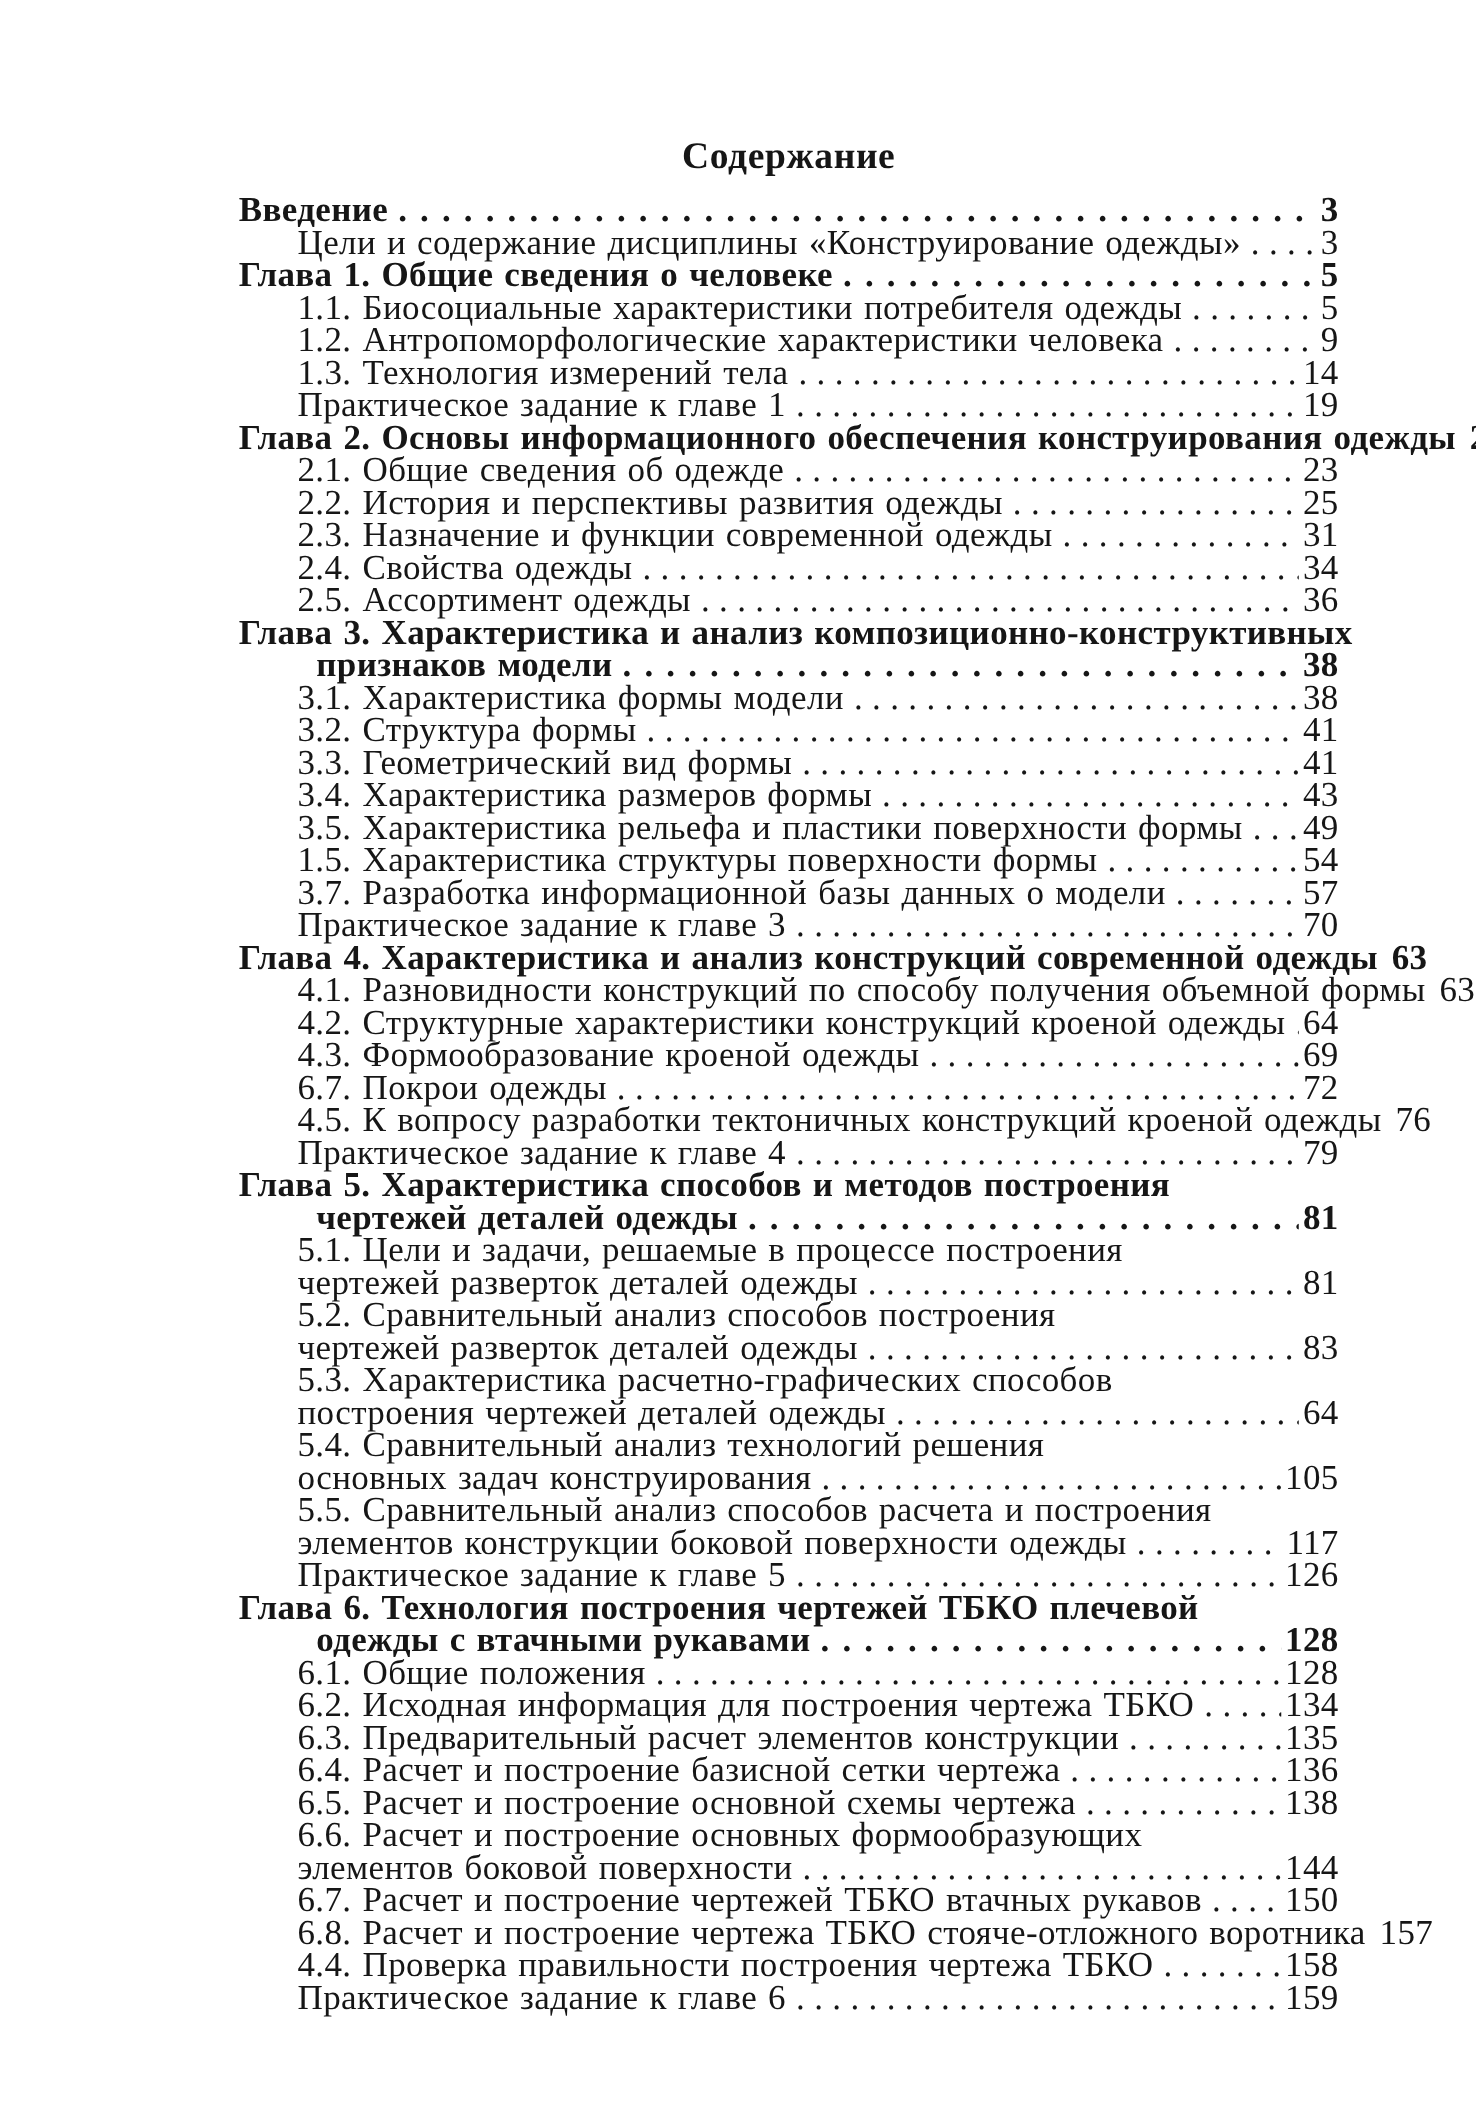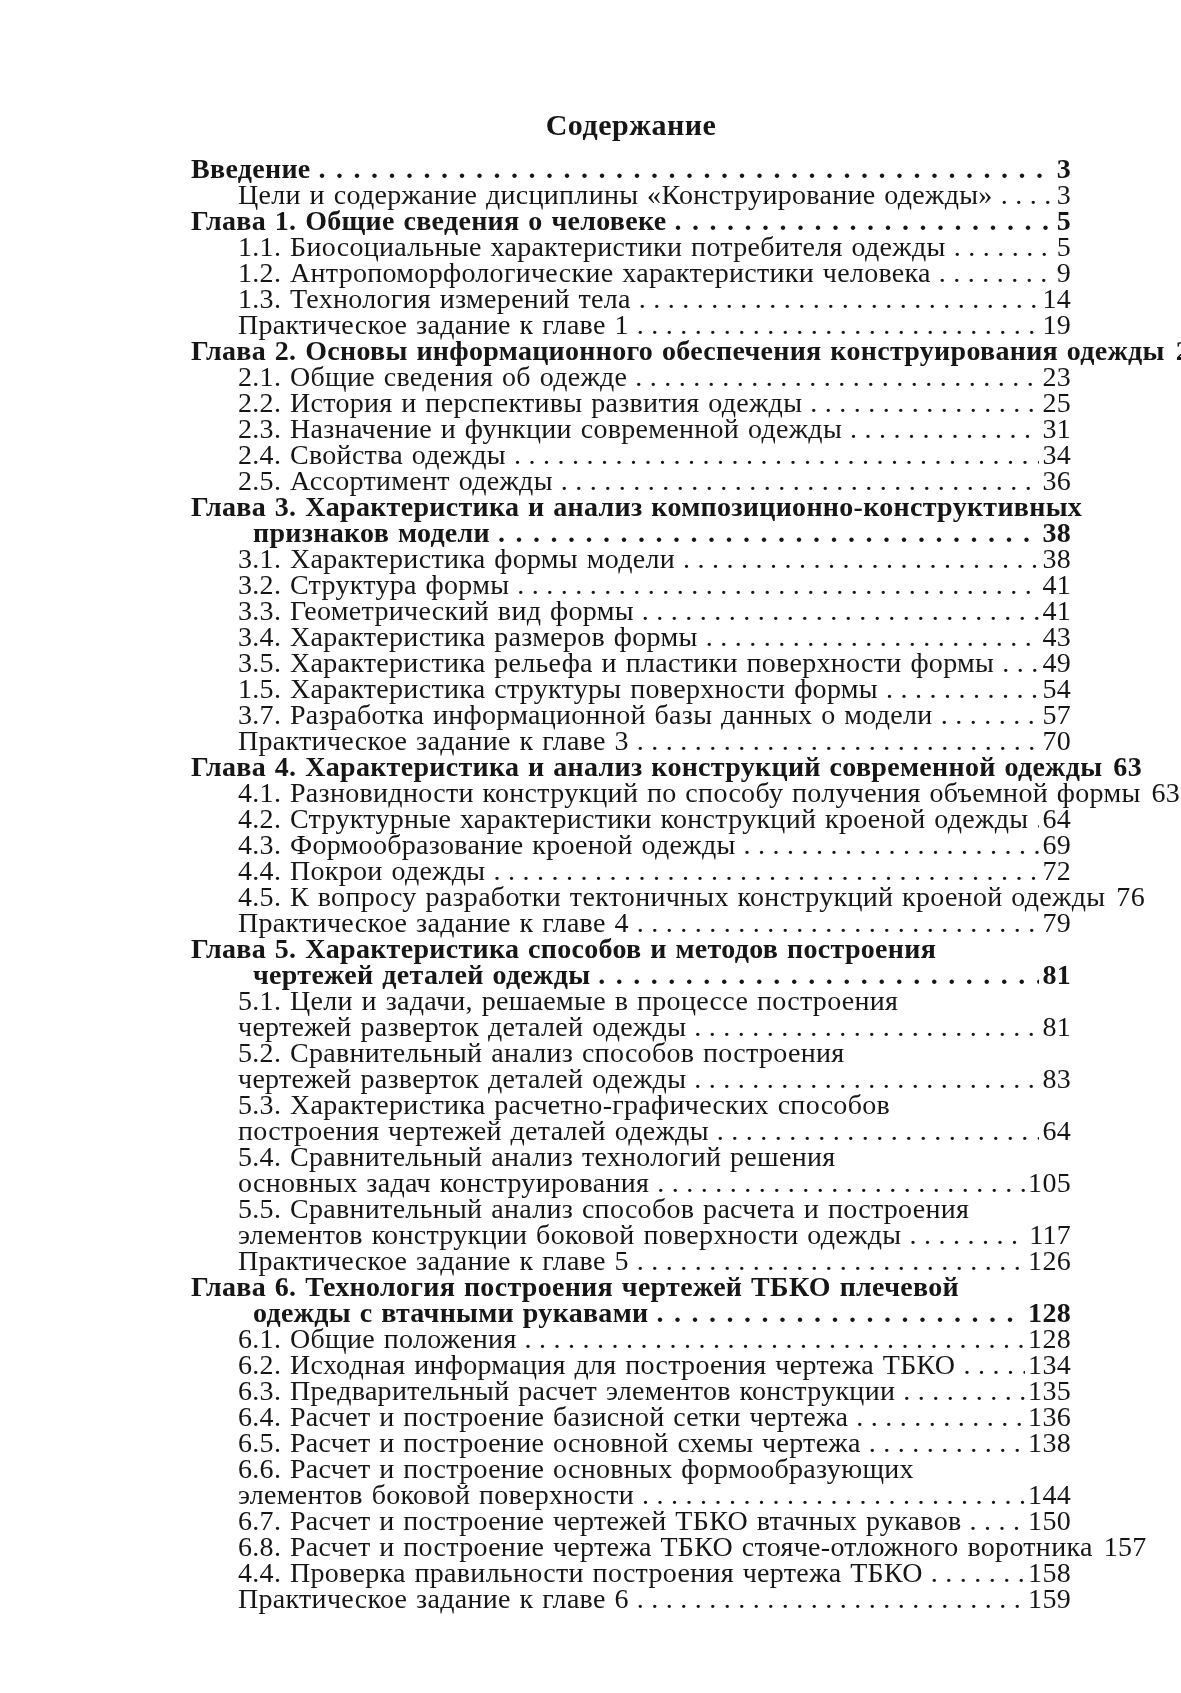--- a/index.html
+++ b/index.html
@@ -256,21 +256,21 @@
       </div>
       <div class="entry section">
         <div class="line">
           <span class="txt">4.3. Формообразование кроеной одежды</span>
           <span class="leader"></span>
           <span class="pageno">69</span>
         </div>
       </div>
       <div class="entry section">
         <div class="line">
-          <span class="txt">4.4. Покрои одежды</span>
+          <span class="txt">6.7. Покрои одежды</span>
           <span class="leader"></span>
           <span class="pageno">72</span>
         </div>
       </div>
       <div class="entry section">
         <div class="line">
           <span class="txt">4.5. К вопросу разработки тектоничных конструкций кроеной одежды</span>
           <span class="leader"></span>
           <span class="pageno">76</span>
         </div>

